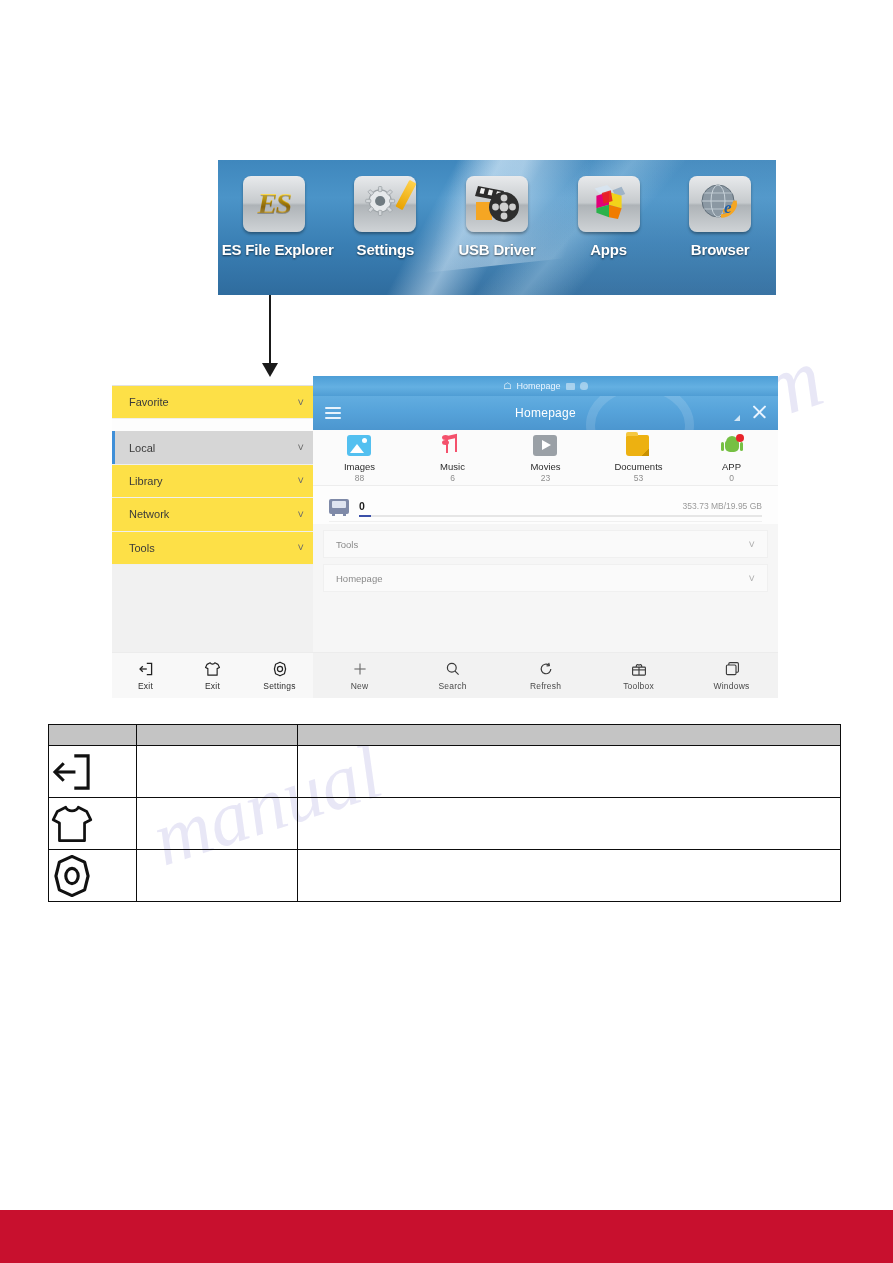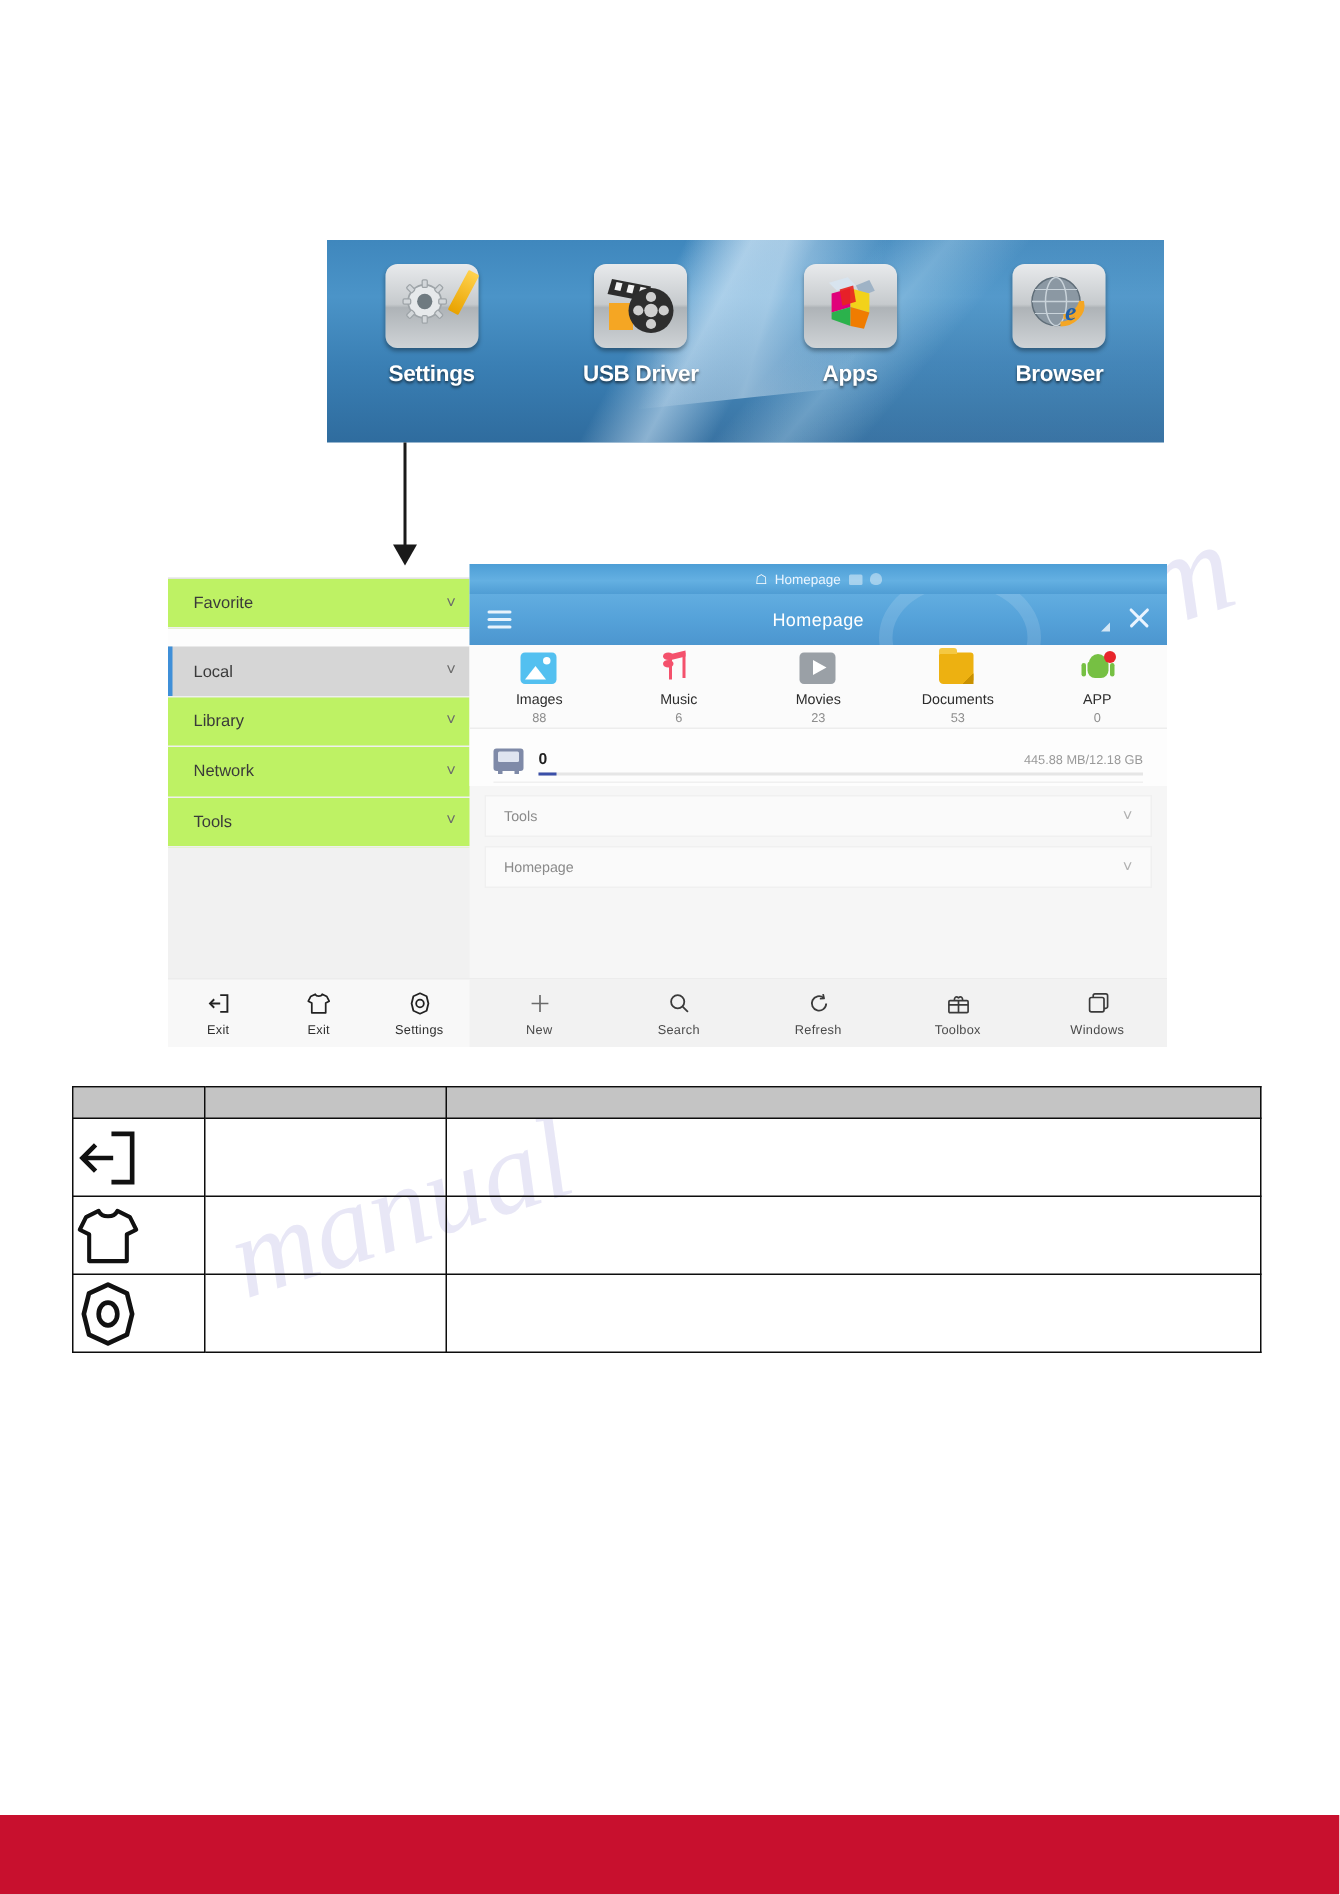--- a/index.html
+++ b/index.html
@@ -76,21 +76,21 @@
   }
 
   
   .explorer { position: absolute; left: 112px; top: 376px; width: 666px; height: 322px; }
 
   .side { position: absolute; left: 0; top: 9px; width: 202px; height: 313px;
           background: #f4f4f4; border-top: 1px solid #e2e2e2; }
   .side-list { background: #fdfdfd; }
   .side-item {
     position: relative; height: 33.4px; display: flex; align-items: center;
-    padding: 0 10px 0 17px; background: #bef264;
+    padding: 0 10px 0 17px; background: #fde047;
     border-bottom: 1px solid #efefef;
     font-size: 11px; color: #3a3a3a;
   }
   .side-item.active { background: #d6d6d6; margin-top: 12px; }
   .side-item.active::before {
     content:""; position:absolute; left:0; top:0; bottom:0; width:3px; background:#3f8fd8;
   }
   .side-item .chev { margin-left: auto; color: #6b6b6b; font-size: 11px; line-height: 1; }
   .side-blank { height: 108px; background: #f1f1f1; }
 
@@ -249,20 +249,26 @@
 </head>
 <body>
 
 <div id="page">
 
   <div class="wm wm1">ive.com</div>
   <div class="wm wm2">manual</div>
 
   <div class="launcher">
 
+    <div class="lapp">
+      <div class="tile">
+        <div class="es-logo">ES</div>
+      </div>
+      <div class="lbl">ES File Explorer</div>
+    </div>
 
     <div class="lapp">
       <div class="tile">
         <svg class="gear-big" viewBox="0 0 40 40">
           <circle cx="19" cy="20" r="13" fill="#e6e9eb" stroke="#9ea4a8" stroke-width="1.4"></circle>
           <g fill="#d3d7da" stroke="#9ea4a8" stroke-width="1">
             <rect x="17" y="3" width="4" height="6" rx="1"></rect>
             <rect x="17" y="31" width="4" height="6" rx="1"></rect>
             <rect x="2" y="18" width="6" height="4" rx="1"></rect>
             <rect x="30" y="18" width="6" height="4" rx="1"></rect>
@@ -446,21 +452,21 @@
           </div>
           <div class="cn">APP</div>
           <div class="cc">0</div>
         </div>
       </div>
 
       <div class="storage">
         <div class="st-row">
           <div class="sd-ico"></div>
           <span class="st-name">0</span>
-          <span class="st-size">445.88 MB/12.18 GB</span>
+          <span class="st-size">353.73 MB/19.95 GB</span>
           <div class="st-track">
             <div class="st-fill" style="width:3%"></div>
           </div>
         </div>
         <div class="st-sep"></div>
       </div>
 
       <div class="acc">
         <span>Tools</span>
         <span class="chev">˅</span>

